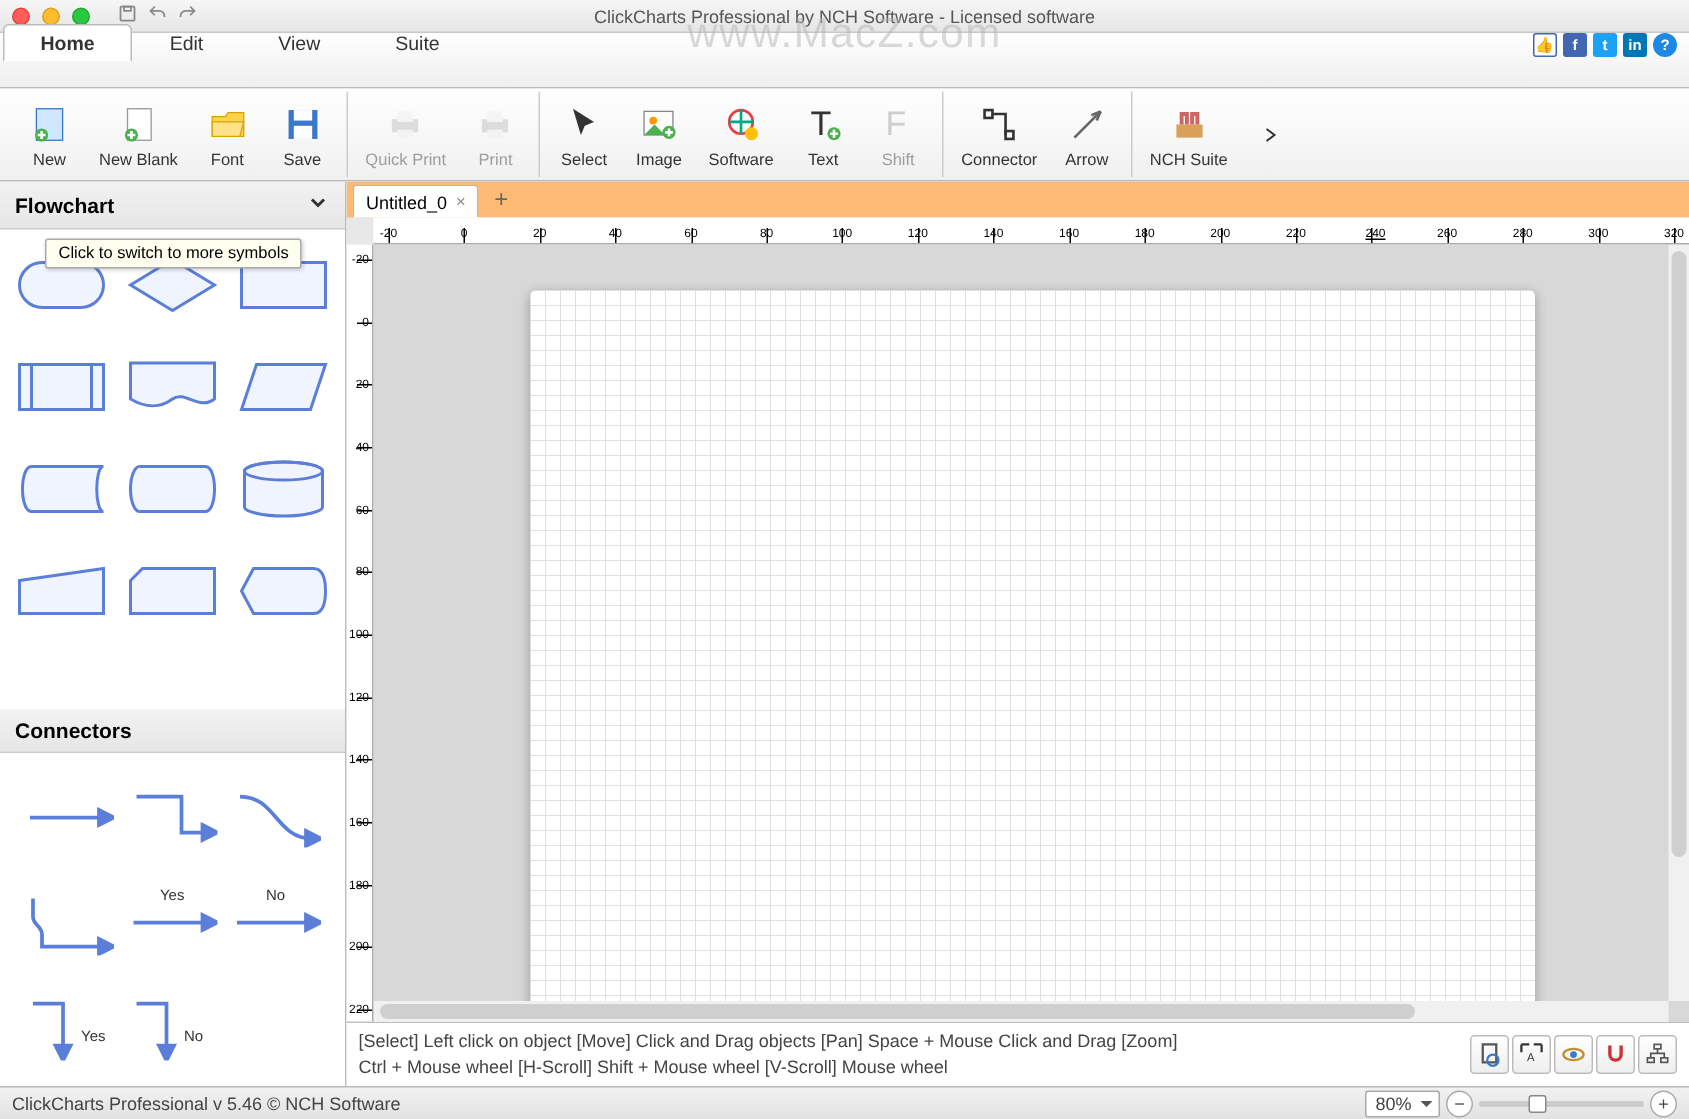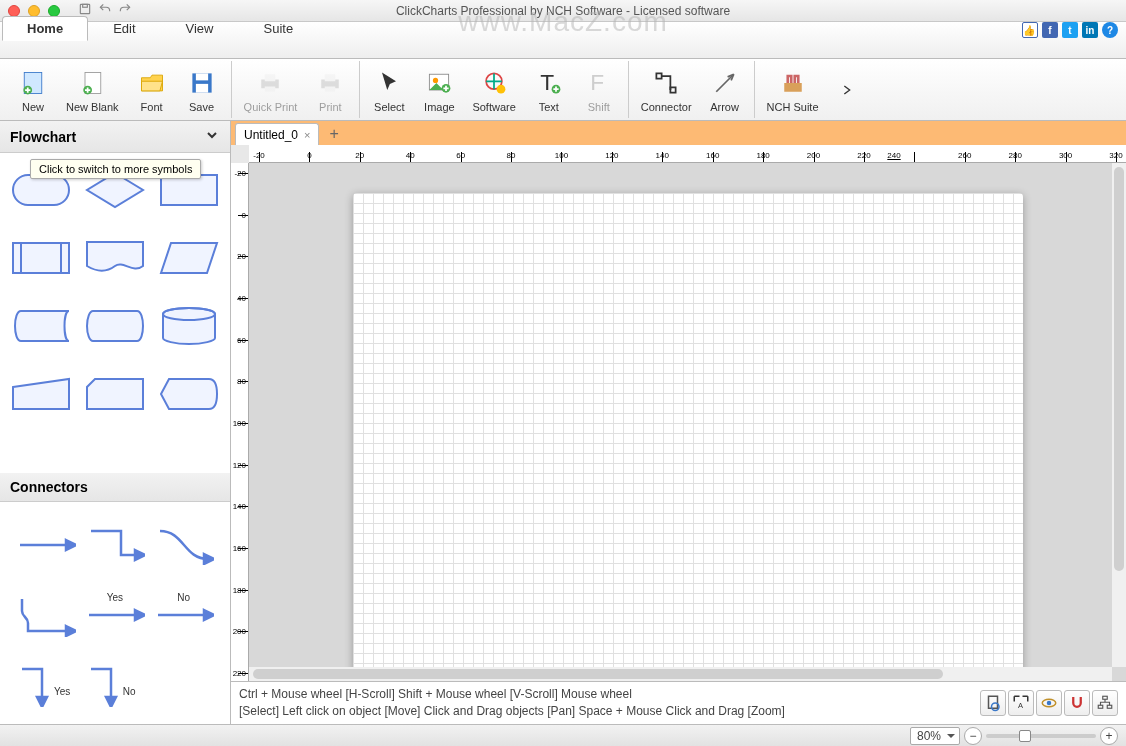--- a/index.html
+++ b/index.html
@@ -470,21 +470,21 @@
         <div class="ticklbl" style="left: 413.294px;">140</div>
         <div class="tick" style="left: 413.294px;"></div>
         <div class="ticklbl" style="left: 463.706px;">160</div>
         <div class="tick" style="left: 463.706px;"></div>
         <div class="ticklbl" style="left: 514.118px;">180</div>
         <div class="tick" style="left: 514.118px;"></div>
         <div class="ticklbl" style="left: 564.529px;">200</div>
         <div class="tick" style="left: 564.529px;"></div>
         <div class="ticklbl" style="left: 614.941px;">220</div>
         <div class="tick" style="left: 614.941px;"></div>
-        <div class="ticklbl" style="left: 645px; text-decoration: underline;">240</div>
+        <div class="ticklbl" style="left: 668px; text-decoration: underline;">240</div>
         <div class="tick" style="left: 665.353px;"></div>
         <div class="ticklbl" style="left: 715.765px;">260</div>
         <div class="tick" style="left: 715.765px;"></div>
         <div class="ticklbl" style="left: 766.176px;">280</div>
         <div class="tick" style="left: 766.176px;"></div>
         <div class="ticklbl" style="left: 816.588px;">300</div>
         <div class="tick" style="left: 816.588px;"></div>
         <div class="ticklbl" style="left: 867px;">320</div>
         <div class="tick" style="left: 867px;"></div>
       </div>
@@ -524,22 +524,22 @@
             <div class="track" style="top:4px;left:2px;right:2px;height:80%;"></div>
           </div>
         <div class="scroll-h">
             <div class="track" style="left:4px;top:2px;bottom:2px;width:80%;"></div>
           </div>
       </div>
     </div>
 
     <div class="hint-bar">
       <div class="hint-text">
+        <div>[Select] Left click on object  [Move] Click and Drag objects  [Pan] Space + Mouse Click and Drag  [Zoom] </div>
         <div>Ctrl + Mouse wheel  [H-Scroll] Shift + Mouse wheel  [V-Scroll] Mouse wheel</div>
-        <div>[Select] Left click on object  [Move] Click and Drag objects  [Pan] Space + Mouse Click and Drag  [Zoom] </div>
       </div>
       <div class="hint-tools">
         <div class="hbtn">
             <svg viewBox="0 0 24 24" fill="none" stroke="#555" stroke-width="2">
               <rect x="6" y="3" width="12" height="16"></rect>
               <circle cx="15" cy="17" r="5" stroke="#3a78c9"></circle>
             </svg>
           </div>
         <div class="hbtn">
             <svg viewBox="0 0 24 24" fill="none" stroke="#333" stroke-width="2">
@@ -565,20 +565,21 @@
               <rect x="15" y="15" width="6" height="4"></rect>
               <path d="M12 7v4M12 11H6v4M12 11h6v4"></path>
             </svg>
           </div>
       </div>
     </div>
   </div>
 </div>
 
 <div class="statusbar">
+  <span>ClickCharts Professional v 5.46 © NCH Software</span>
   <div class="spacer"></div>
   <div class="zoom-ctl">
     <div class="zoom-sel">80%</div>
     <div class="zbtn">−</div>
     <div class="zslider">
         <div class="thumb"></div>
       </div>
     <div class="zbtn">+</div>
   </div>
 </div>

